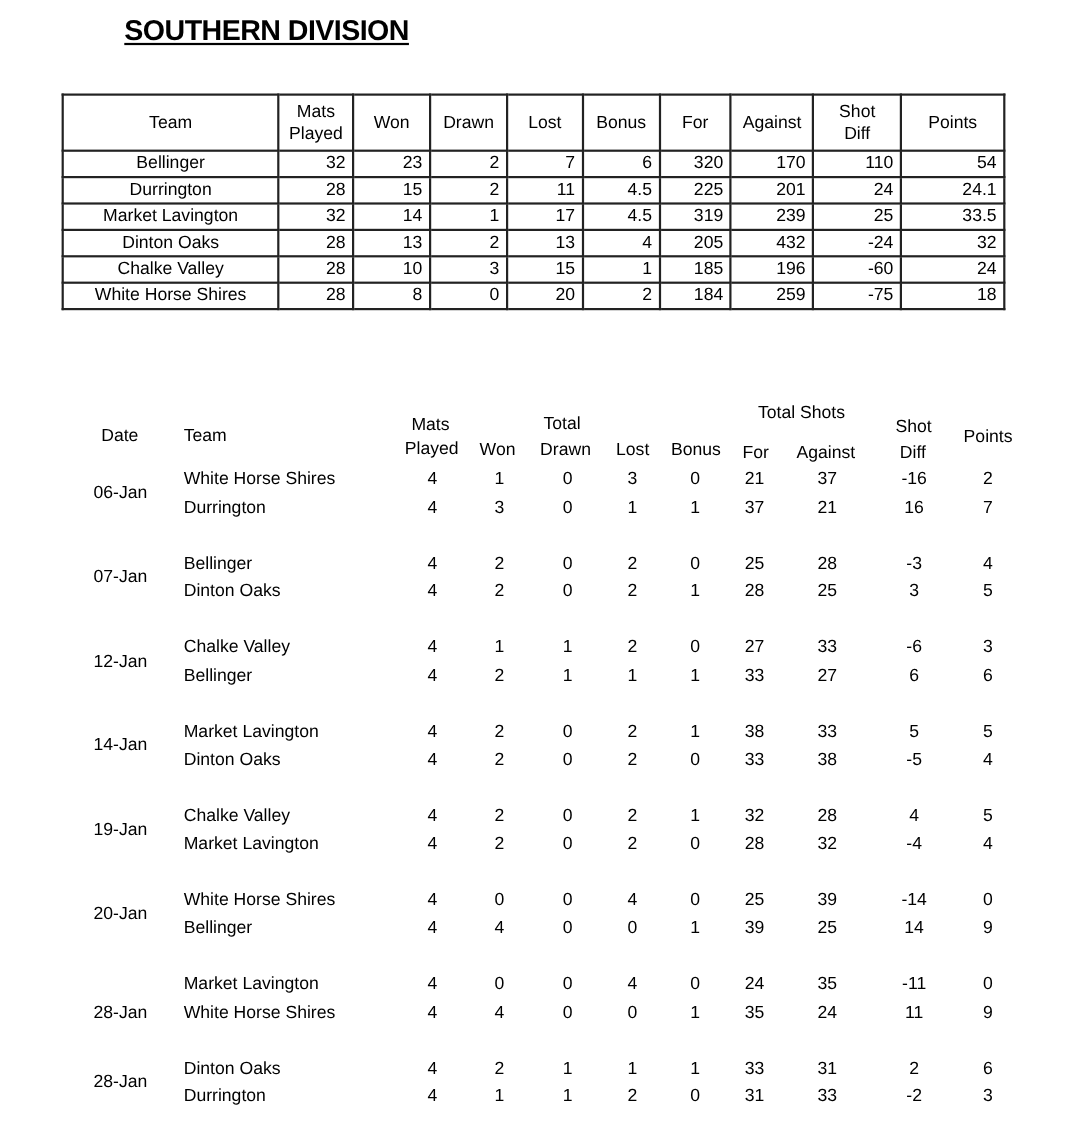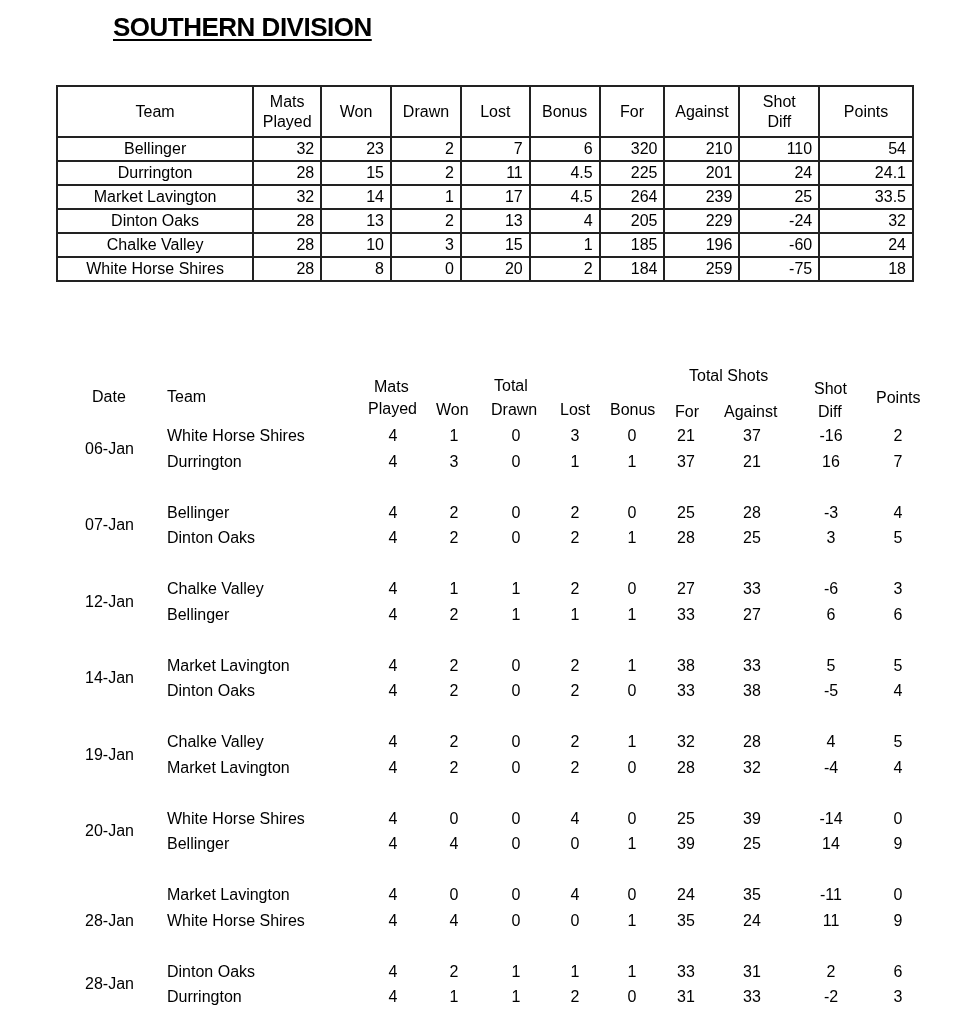--- a/index.html
+++ b/index.html
@@ -117,21 +117,21 @@
   </thead>
   <tbody id="standings-body">
       <tr>
         <td class="team">Bellinger</td>
         <td>32</td>
         <td>23</td>
         <td>2</td>
         <td>7</td>
         <td>6</td>
         <td>320</td>
-        <td>210</td>
+        <td>170</td>
         <td>110</td>
         <td>54</td>
       </tr>
       <tr>
         <td class="team">Durrington</td>
         <td>28</td>
         <td>15</td>
         <td>2</td>
         <td>11</td>
         <td>4.5</td>
@@ -140,34 +140,34 @@
         <td>24</td>
         <td>24.1</td>
       </tr>
       <tr>
         <td class="team">Market Lavington</td>
         <td>32</td>
         <td>14</td>
         <td>1</td>
         <td>17</td>
         <td>4.5</td>
-        <td>264</td>
+        <td>319</td>
         <td>239</td>
         <td>25</td>
         <td>33.5</td>
       </tr>
       <tr>
         <td class="team">Dinton Oaks</td>
         <td>28</td>
         <td>13</td>
         <td>2</td>
         <td>13</td>
         <td>4</td>
         <td>205</td>
-        <td>229</td>
+        <td>432</td>
         <td>-24</td>
         <td>32</td>
       </tr>
       <tr>
         <td class="team">Chalke Valley</td>
         <td>28</td>
         <td>10</td>
         <td>3</td>
         <td>15</td>
         <td>1</td>

